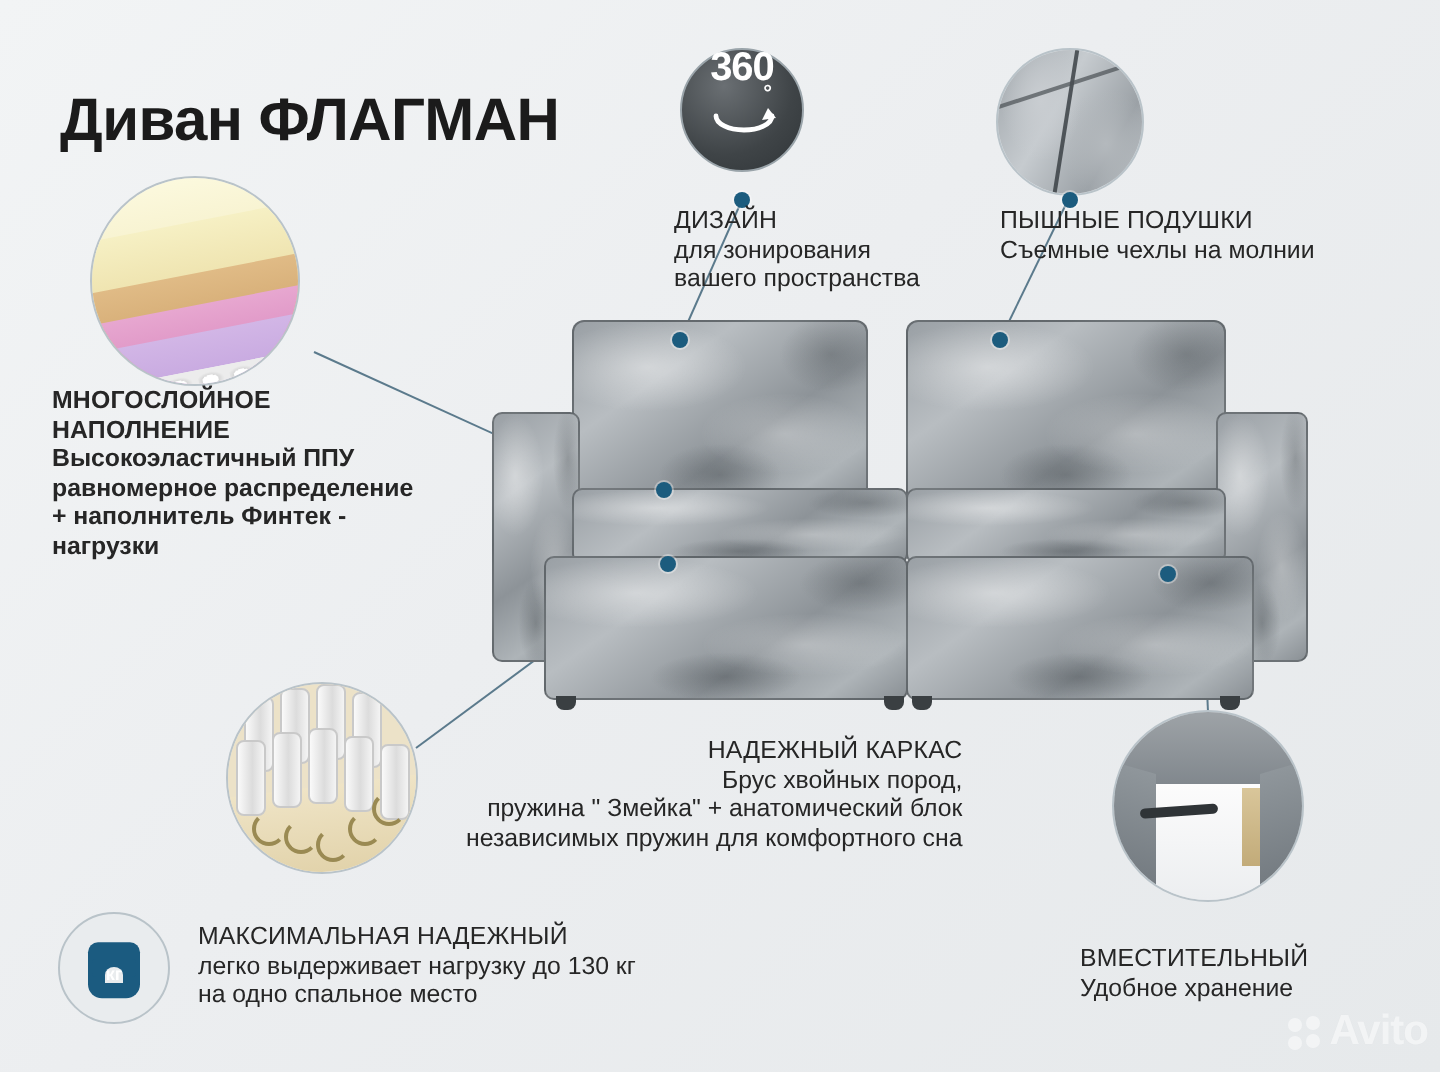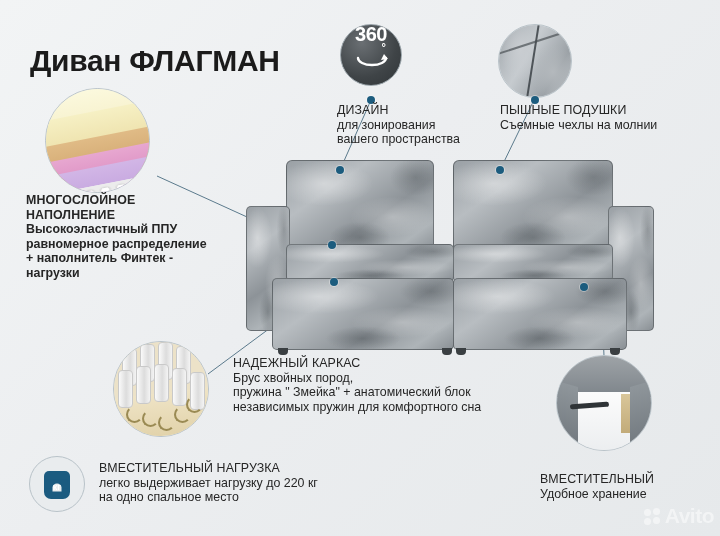--- a/index.html
+++ b/index.html
@@ -236,21 +236,21 @@
     <span class="spr" style="left:40px;top:22px;"></span>
     <span class="spr" style="left:58px;top:26px;"></span>
     <span class="spr" style="left:76px;top:30px;"></span>
     <span class="zig" style="left:12px;top:64px;"></span>
     <span class="zig" style="left:28px;top:68px;"></span>
     <span class="zig" style="left:44px;top:72px;"></span>
     <span class="zig" style="left:60px;top:64px;"></span>
     <span class="zig" style="left:72px;top:54px;"></span>
   </div>
 
-  <div class="block" style="left:233px;top:356px;">
+  <div class="block" style="left:233px;top:368px;text-align:right;">
     <div class="hd">НАДЕЖНЫЙ КАРКАС</div>
     <div class="bd">Брус хвойных пород,</div>
     <div class="bd">пружина " Змейка" + анатомический блок</div>
     <div class="bd">независимых пружин для комфортного сна</div>
   </div>
 
   <div class="circ" style="left:556px;top:355px;width:96px;height:96px;">
     <div class="box-back"></div>
     <div class="box-inner"></div>
     <div class="box-sideL"></div>
@@ -264,22 +264,22 @@
     <div class="bd">Удобное хранение</div>
   </div>
 
   <div class="kgwrap" style="left:29px;top:456px;width:56px;height:56px;">
     <div class="kgbody"></div>
     <div class="kghandle"></div>
     <div class="kgtxt">кг</div>
   </div>
 
   <div class="block" style="left:99px;top:461px;">
-    <div class="hd">ВМЕСТИТЕЛЬНЫЙ НАГРУЗКА</div>
-    <div class="bd">легко выдерживает нагрузку до 220 кг</div>
+    <div class="hd">МАКСИМАЛЬНАЯ НАДЕЖНЫЙ</div>
+    <div class="bd">легко выдерживает нагрузку до 130 кг</div>
     <div class="bd">на одно спальное место</div>
   </div>
 
   <div class="wm">
     <span class="wmdots">
       <b style="left:0;top:1px;"></b>
       <b style="left:9px;top:0;"></b>
       <b style="left:0;top:10px;"></b>
       <b style="left:9px;top:9px;"></b>
     </span>

